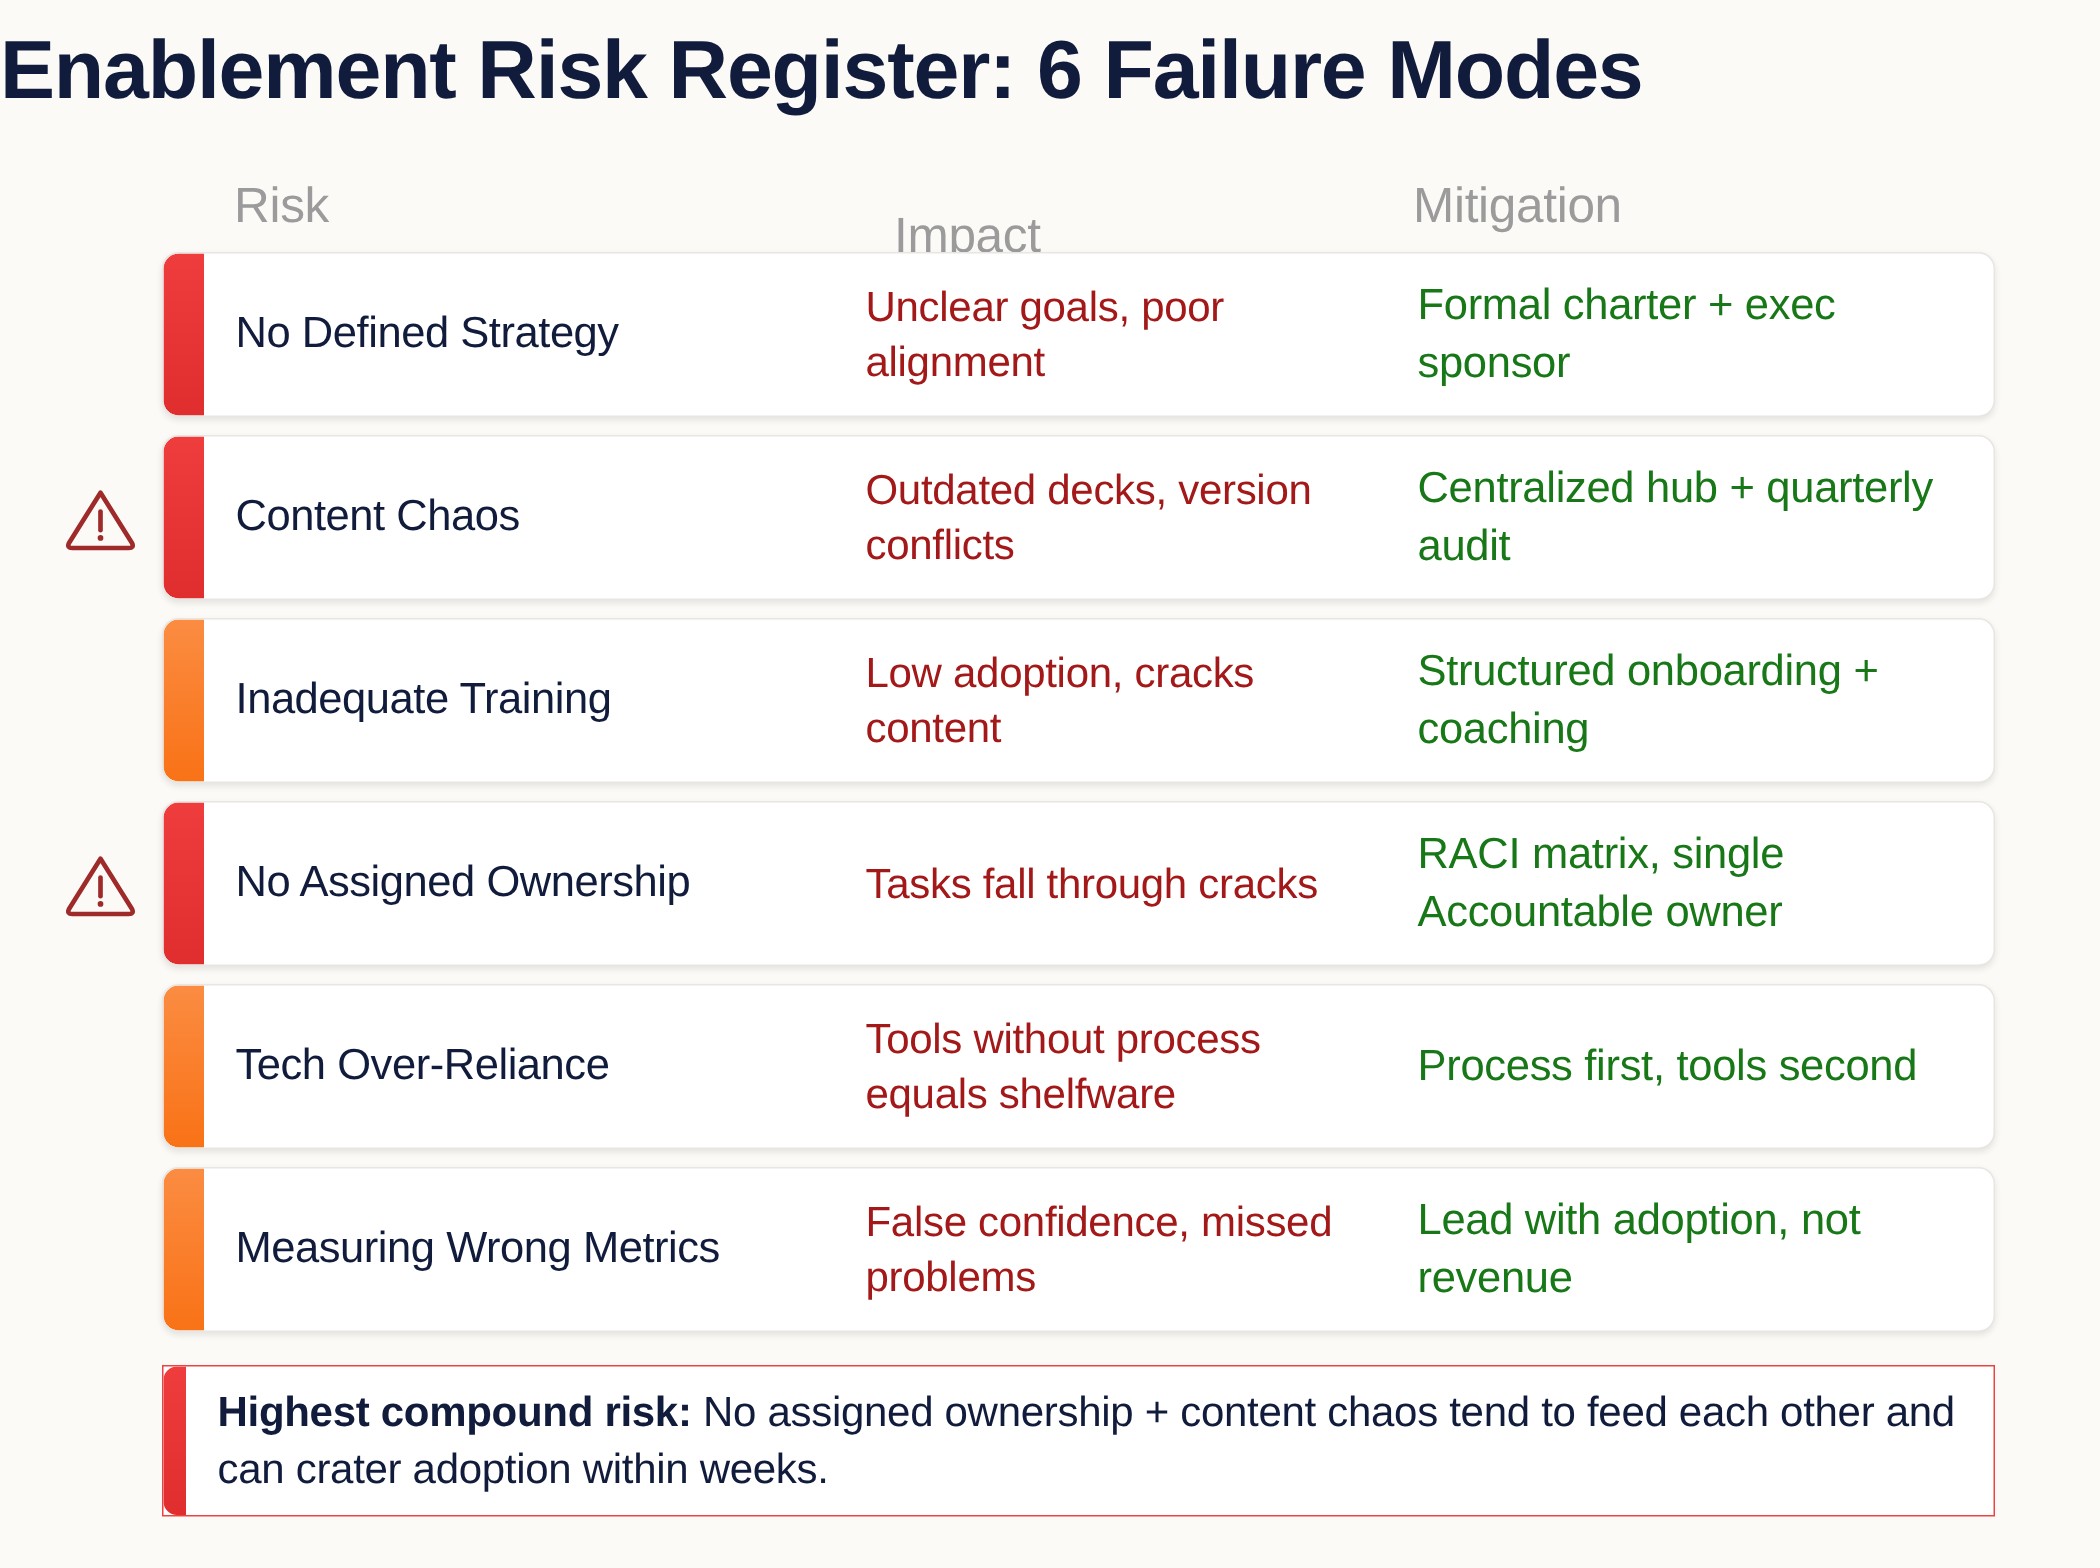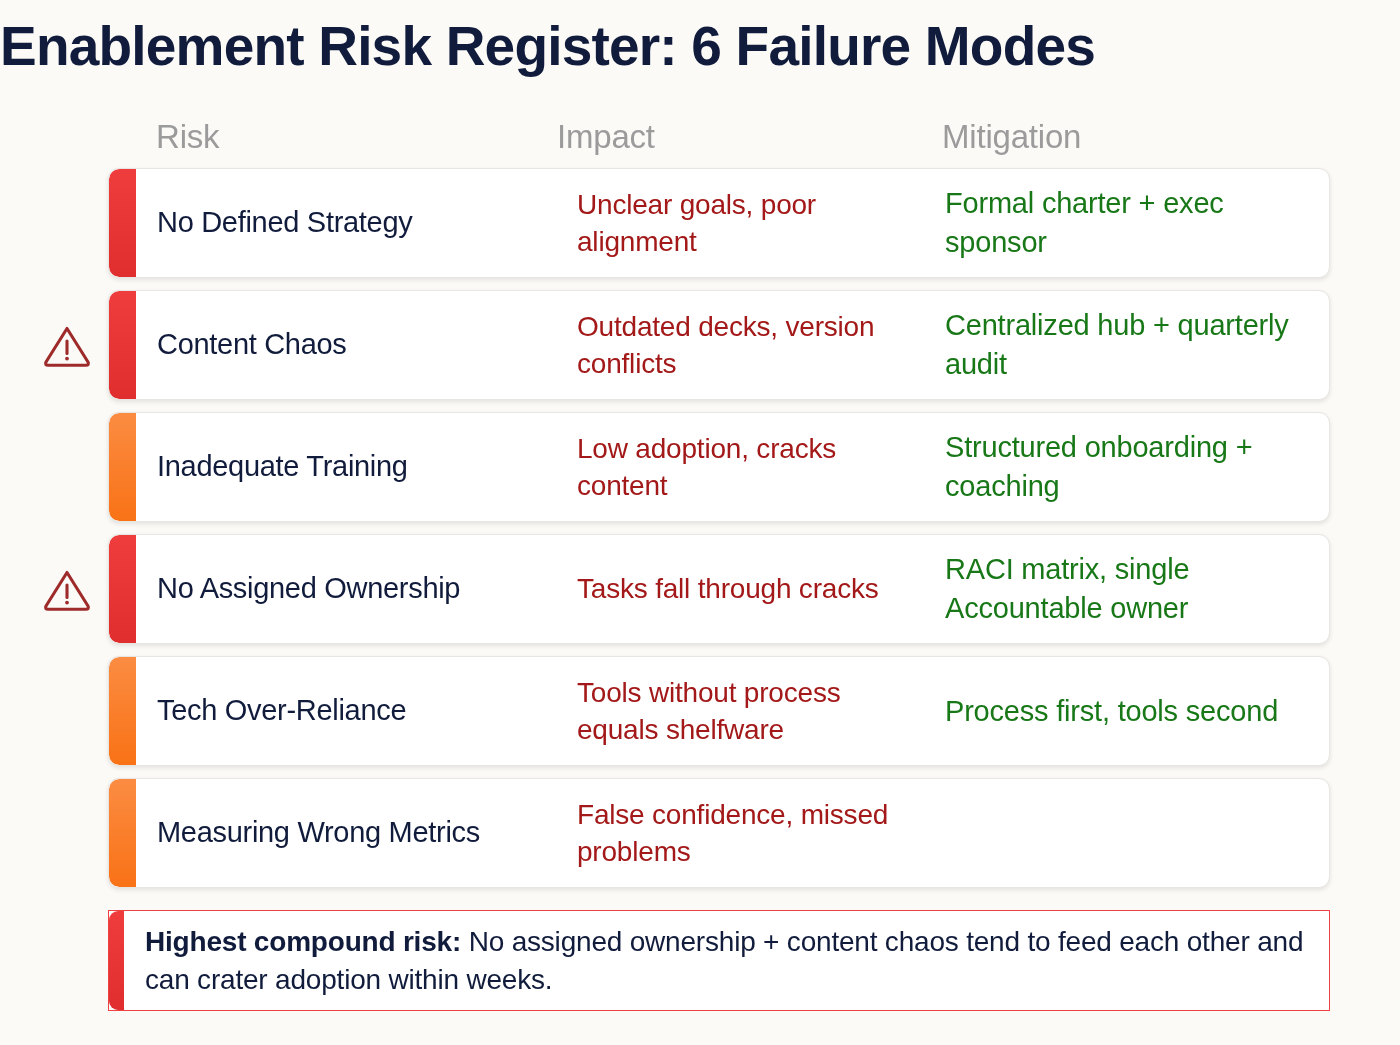--- a/index.html
+++ b/index.html
@@ -43,21 +43,21 @@
   .col-header {
     position: absolute;
     top: 0;
     font-size: 33px;
     font-weight: 400;
     color: #9b9b9b;
     line-height: 40px;
     letter-spacing: -0.2px;
   }
   .col-header.c-risk       { left: 156px; }
-  .col-header.c-impact     { left: 557px; }
+  .col-header.c-impact     { left: 596px; margin-top: 20px; }
   .col-header.c-mitigation { left: 942px; }
 
   
   #rows {
     position: absolute;
     top: 168px;
     left: 0;
     width: 1400px;
   }
   .risk-row {
@@ -240,20 +240,21 @@
         <div class="cell cell-risk">Tech Over-Reliance</div>
         <div class="cell cell-mitigation">Process first, tools second</div>
       </div>
     </div>
     <div class="risk-row">
       <div class="warn-slot"></div>
       <div class="row-card">
         <div class="accent-bar sev-orange"></div>
         <div class="cell cell-risk">Measuring Wrong Metrics</div>
         <div class="cell cell-impact">False confidence, missed problems</div>
+        <div class="cell cell-mitigation">Lead with adoption, not revenue</div>
       </div>
     </div>
   </div>
 
 <div id="footer-callout">
   <div class="accent-bar sev-red"></div>
   <div class="footer-text">
     <b>Highest compound risk:</b>
     <span>No assigned ownership + content chaos tend to feed each other and can crater adoption within weeks.</span>
   </div>

